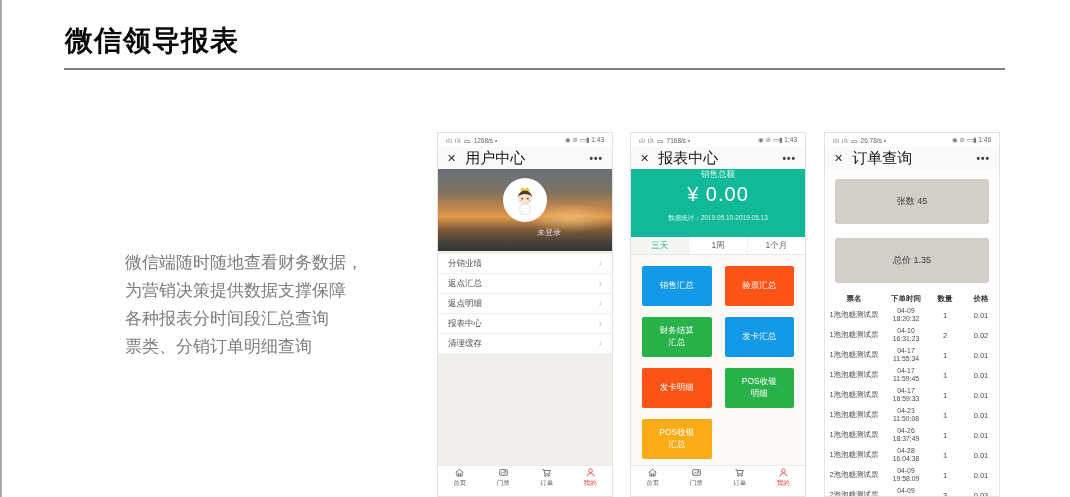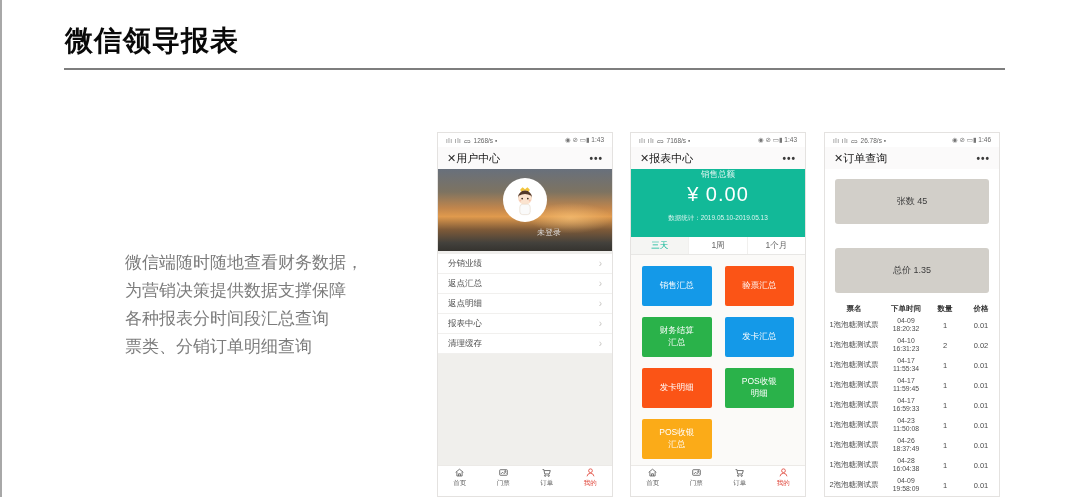--- a/index.html
+++ b/index.html
@@ -14,21 +14,21 @@
   
   .phone { position:absolute; top:132px; width:176px; height:365px; background:#fff; border:1px solid #e4e2e0; display:flex; flex-direction:column; overflow:hidden; }
   .phone-1 { left:437px; } .phone-2 { left:630px; } .phone-3 { left:824px; }
 
   .statusbar { height:14px; flex:none; display:flex; align-items:center; justify-content:space-between; padding:0 8px; font-size:6.5px; color:#666; background:#fff; }
   .sb-left::before { content:"ılı ılı ᯅ "; letter-spacing:.5px; color:#777; }
   .sb-left::after { content:" ▪"; color:#777; }
   .sb-right::before { content:"◉ ⊘ ▭▮ "; color:#777; }
   .navbar { height:22px; flex:none; display:flex; align-items:center; padding:0 9px; background:#fbfafa; }
   .nav-close { font-size:11px; color:#2c2c2c; }
-  .nav-title { font-size:11px; color:#141414; }
+  .nav-title { font-size:15px; color:#141414; margin-left:9px; }
   .nav-more { margin-left:auto; font-size:10px; font-weight:bold; letter-spacing:1px; color:#3a3a3a; }
 
   
   .hero { height:82px; flex:none; position:relative;
     background:
       radial-gradient(60px 22px at 76% 60%, rgba(255,205,130,.55), rgba(255,205,130,0) 70%),
       linear-gradient(180deg,#68707c 0%,#7d7361 28%,#c2864c 48%,#e09a4d 58%,#7e5a38 74%,#43413c 90%,#35332f 100%); }
   .avatar { position:absolute; left:50%; top:9px; transform:translateX(-50%); width:44px; height:44px; border-radius:50%; background:#fff; display:flex; align-items:center; justify-content:center; overflow:hidden; }
   .hero-name { position:absolute; left:0; top:58px; width:100%; text-align:center; font-size:8px; color:#ddd;padding-left:48px; }
   .hero-gap { height:3px; flex:none; background:#efeeec; }
@@ -53,21 +53,21 @@
   .ptab { flex:1; display:flex; align-items:center; justify-content:center; font-size:8.5px; color:#666; border-right:1px solid #f1f0ee; background:#fff; }
   .ptab:last-child { border-right:none; }
   .ptab.active { color:#12b998; background:#f5f5f3; }
   .grid-area { flex:1; background:#fbfaf8; padding:11px 11px 0 11px; display:grid; grid-template-columns:1fr 1fr; column-gap:13px; row-gap:11px; align-content:start; }
   .grid-btn { height:40px; border-radius:2px; display:flex; align-items:center; justify-content:center; color:#fff; font-size:8.5px; text-align:center; padding:0 14px; }
 
   
   .q-body { flex:1; background:#fff; display:flex; flex-direction:column; }
   .q-box { height:45px; margin:0 10px; background:#d2cfc9; border-radius:3px; display:flex; align-items:center; justify-content:center; font-size:9px; color:#3c3c3c; flex:none; }
   .q-box.first { margin-top:10px; }
-  .q-box.second { margin-top:24px; }
+  .q-box.second { margin-top:14px; }
   .q-table { margin-top:9px; flex:1; overflow:hidden; }
   .q-head, .q-row { display:grid; grid-template-columns:58px 46px 32px 40px; align-items:center; text-align:center; }
   .q-head { height:13px; font-size:7.5px; font-weight:bold; color:#333; }
   .q-row { height:20px; font-size:7.5px; color:#4a4a4a; }
   .q-time { font-size:6.8px; line-height:1.15; color:#4a4a4a; }
 </style>
 </head>
 <body>
 
 <div id="canvas">

